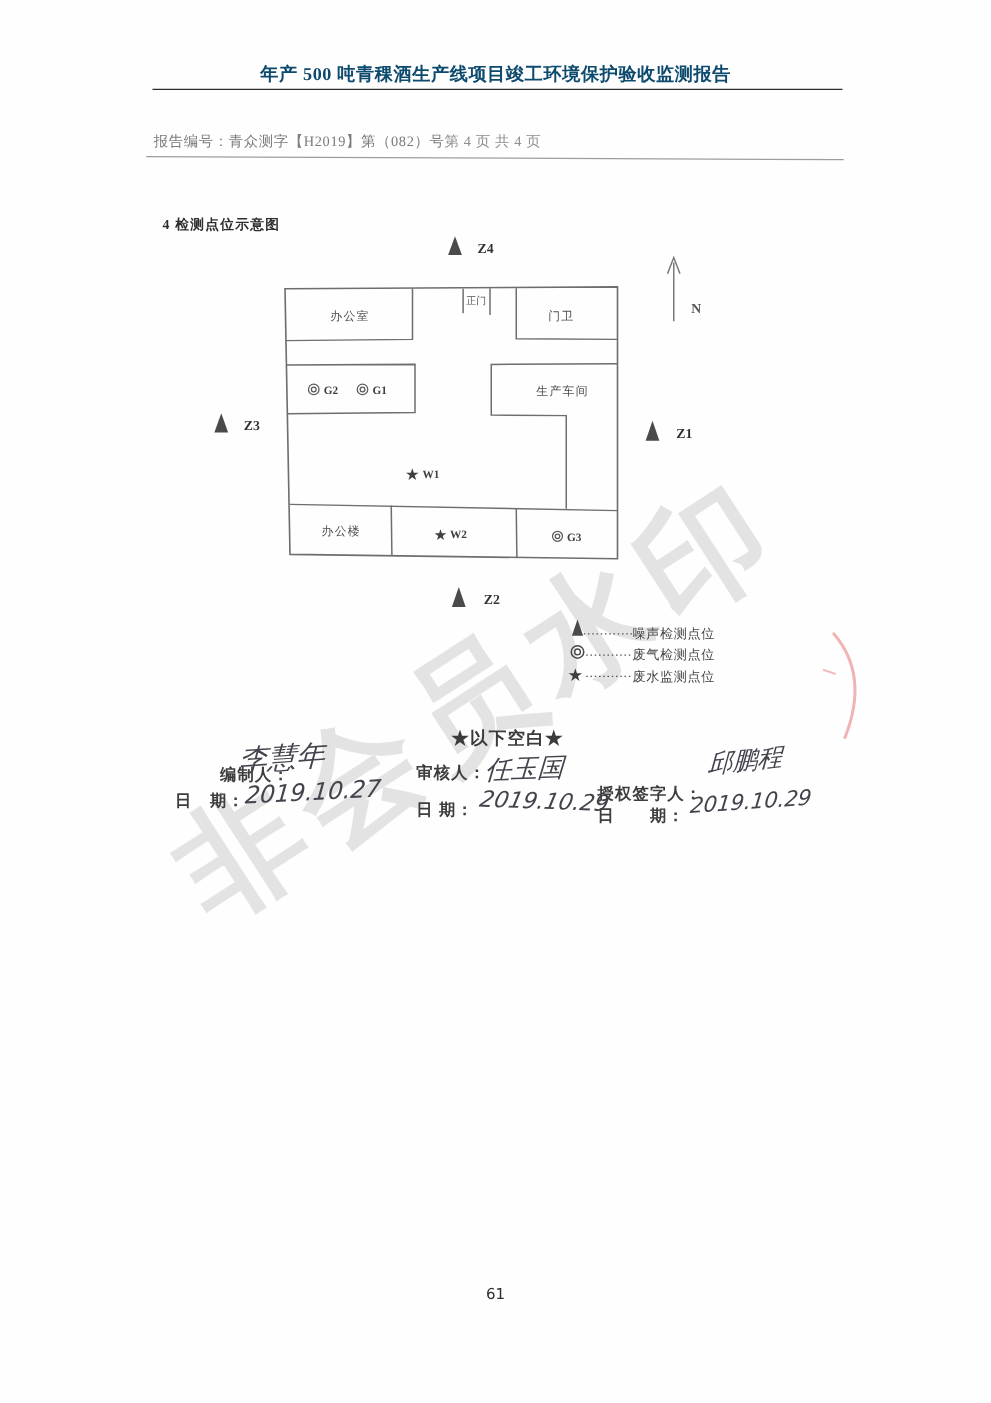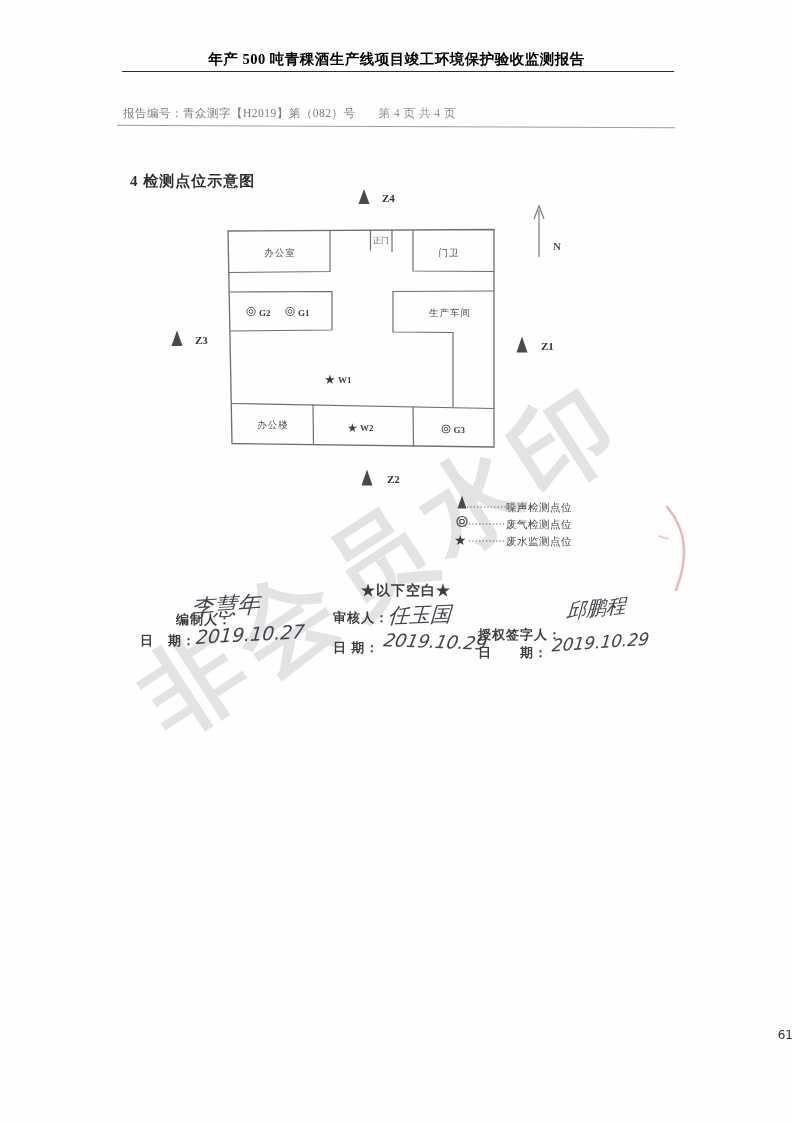--- a/index.html
+++ b/index.html
@@ -17,40 +17,40 @@
     font-family:"DejaVu Sans","Liberation Sans",sans-serif;
     font-size:100px; font-weight:bold; letter-spacing:10px;
     color:rgba(185,185,185,0.38);
     transform:rotate(-33deg); transform-origin:center;
     white-space:nowrap; pointer-events:none; z-index:0;
   }
   .content { position:absolute; inset:0; z-index:1; }
   
   .doc-title {
     position:absolute; left:0; right:0; top:50px; text-align:center;
-    font-size:14.5px; font-weight:bold; color:#000000; letter-spacing:0.5px;
+    font-size:14.5px; font-weight:bold; color:#0c4a6e; letter-spacing:0.5px;
   }
   .title-rule {
     position:absolute; left:122px; top:71px; width:552px; height:0;
     border-top:1.7px solid #2c2c2c;
   }
   .report-row {
     position:absolute; left:123px; top:106px; width:550px;
     display:flex; justify-content:flex-start; align-items:baseline;
     font-size:11.5px; color:#7b7b7b; letter-spacing:0.5px;
   }
-  .report-row .pageind { color:#8f8f8f;margin-left:23px; }
+  .report-row .pageind { color:#8f8f8f; }
   .report-rule {
     position:absolute; left:117px; top:126px; width:558px; height:0;
     border-top:1.3px solid #9d9d9d; transform:rotate(0.25deg);
   }
   
   .section-title {
     position:absolute; left:130px; top:172px;
-    font-size:15px; font-weight:bold; color:#2e2e2e; letter-spacing:1px;
+    font-size:11px; font-weight:bold; color:#2e2e2e; letter-spacing:1px;
   }
   
   .plan-svg { position:absolute; left:120px; top:183px; }
   .seal-svg { position:absolute; left:648px; top:498px; }
   
   .blank-note {
     position:absolute; left:300px; top:582px; width:212px; text-align:center;
     font-size:14px; font-weight:bold; color:#3b3b3b; letter-spacing:1px;
   }
   
@@ -62,21 +62,21 @@
     font-style:italic; color:#43434d; white-space:nowrap;
   }
   .hand.name1 { left:191px; top:591px; font-size:23px; transform:rotate(-4deg) skewX(-6deg); }
   .hand.date1 { left:196px; top:623px; font-size:19px; transform:rotate(-3deg) skewX(-8deg); }
   .hand.name2 { left:388px; top:601px; font-size:21px; transform:rotate(-2deg) skewX(-5deg); }
   .hand.date2 { left:384px; top:631px; font-size:18px; transform:rotate(2deg) skewX(-10deg); }
   .hand.name3 { left:566px; top:595px; font-size:20px; transform:rotate(-6deg) skewX(-8deg); }
   .hand.date3 { left:552px; top:632px; font-size:17px; transform:rotate(-4deg) skewX(-10deg); }
   
   .page-num {
-    position:absolute; left:0; right:0; top:1028px; text-align:right;
+    position:absolute; left:0; right:0; top:1028px; text-align:center;
     font-size:12px; color:#2f2f2f;
     font-family:"DejaVu Sans","Liberation Sans",sans-serif;
   }
   svg text { font-family:"Liberation Serif","DejaVu Serif",serif; }
 </style>
 </head>
 <body>
 
 <div class="page">
 

